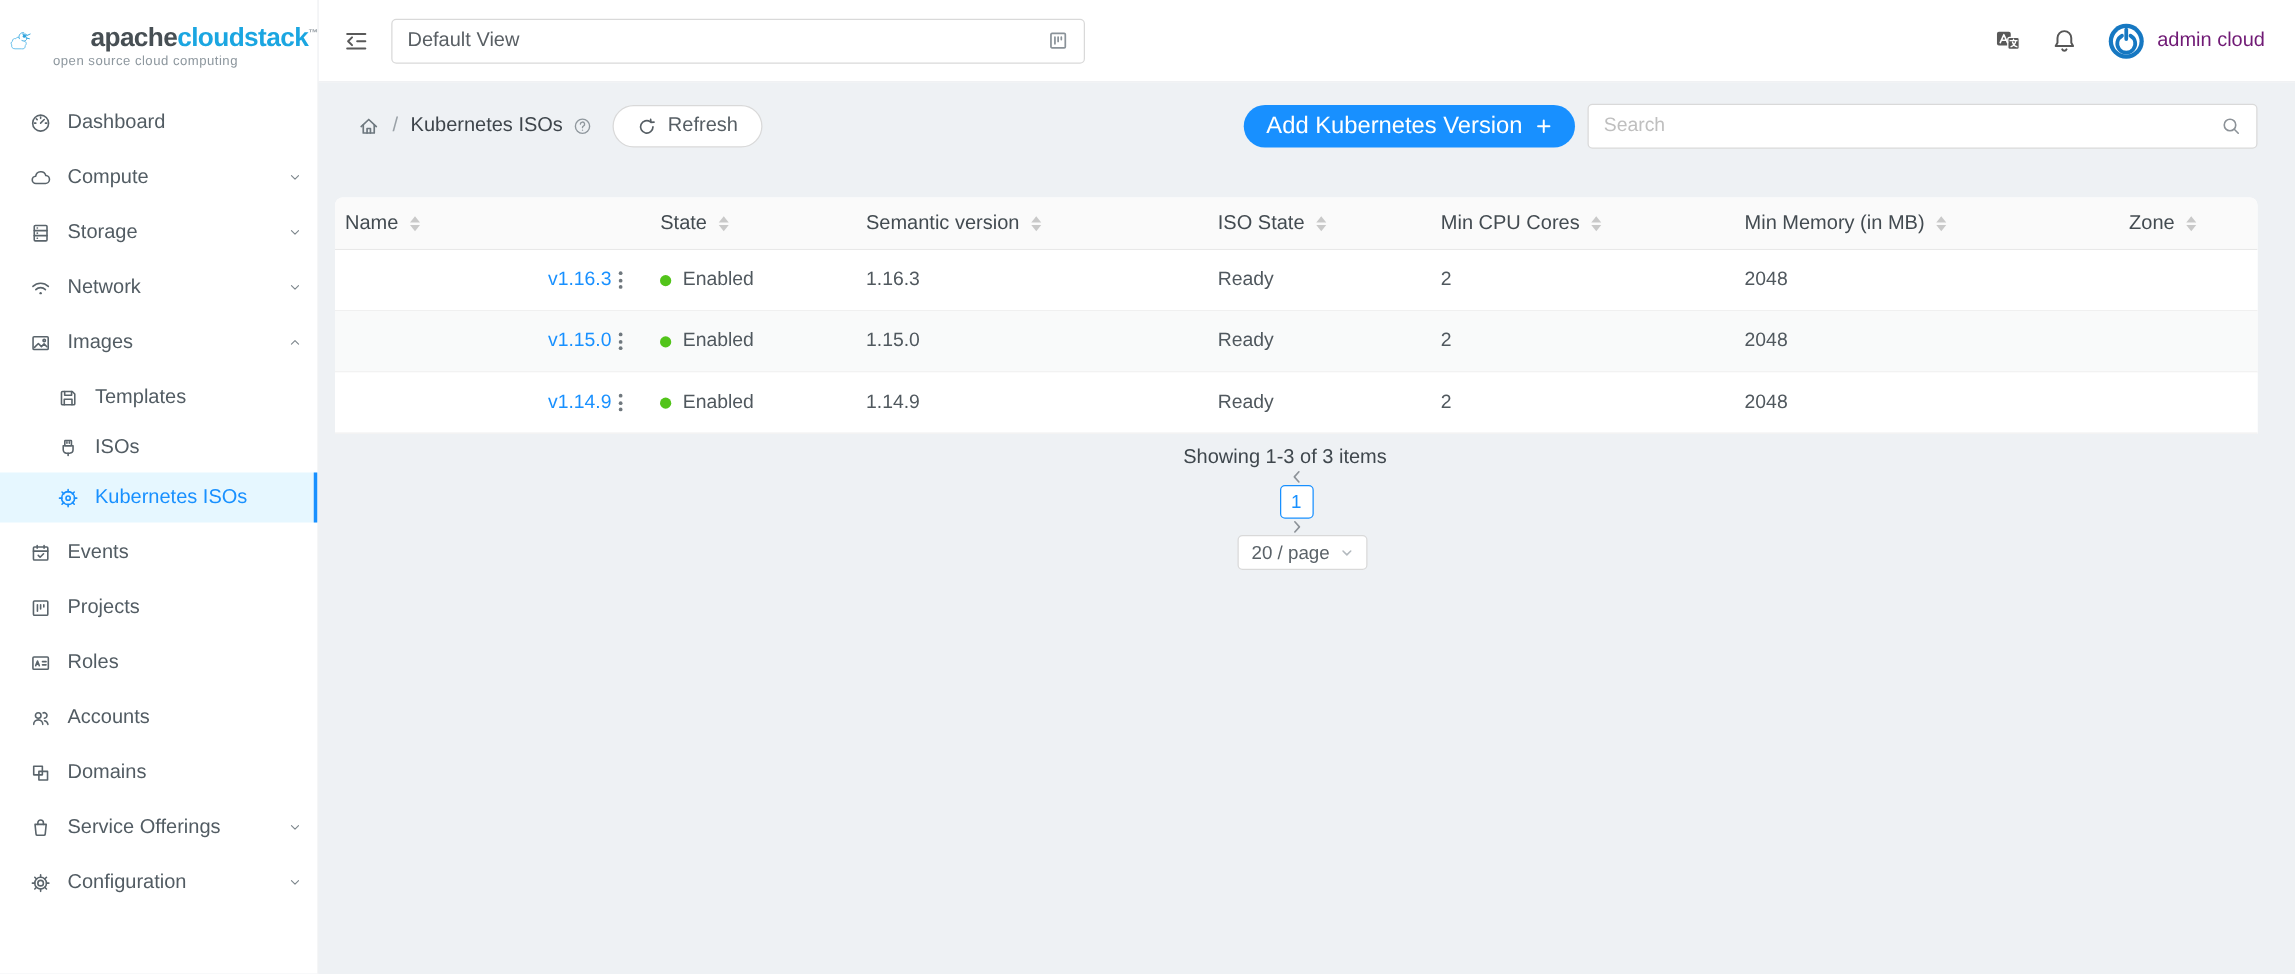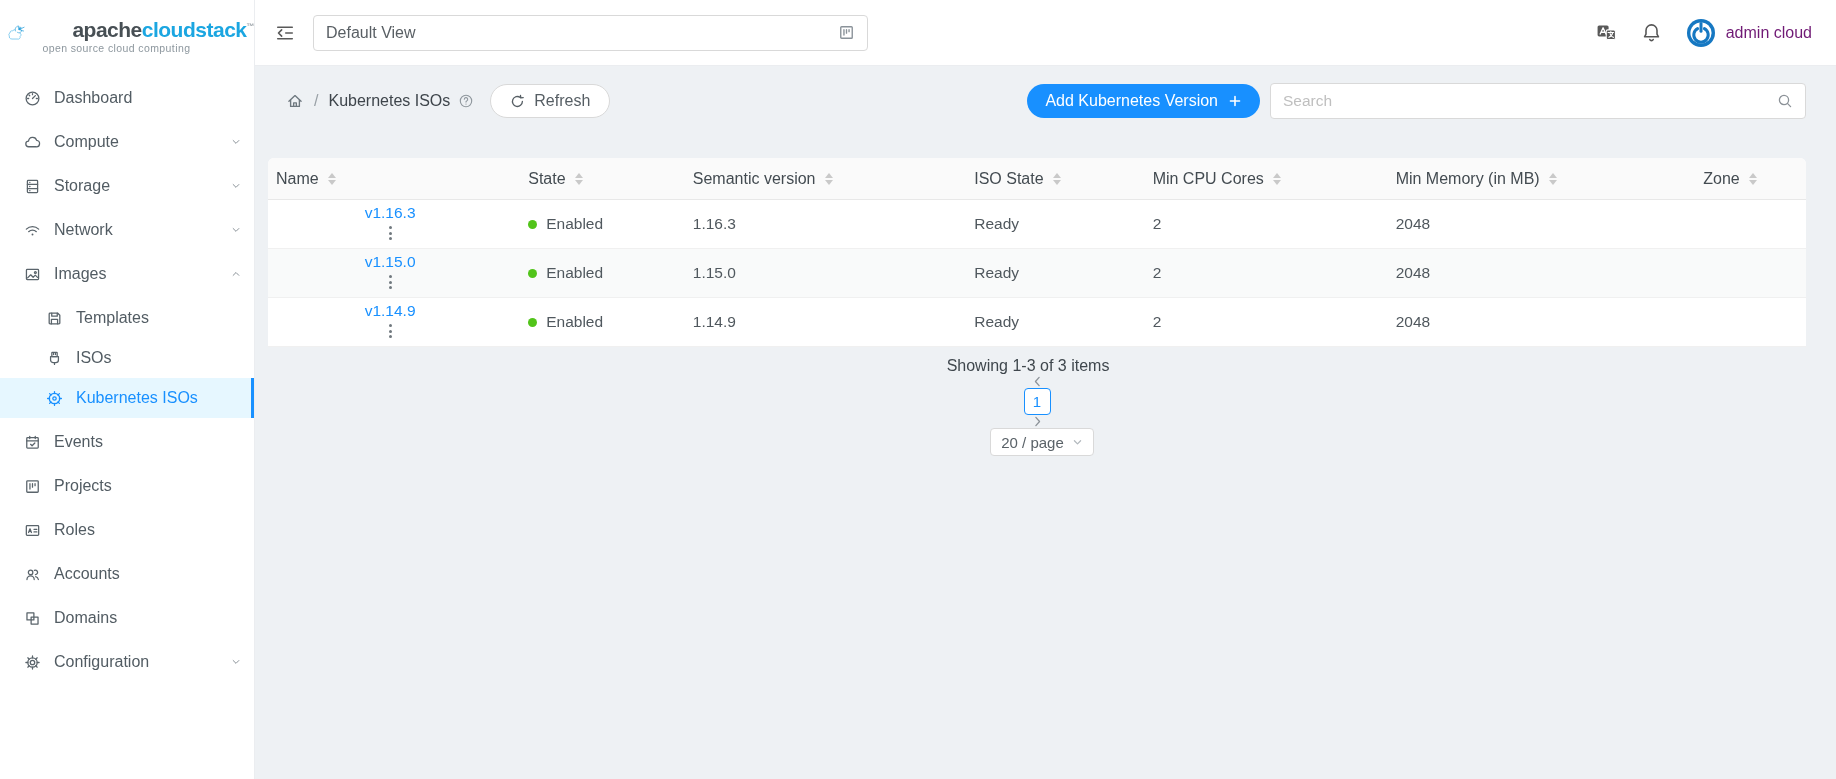--- a/index.html
+++ b/index.html
@@ -59,21 +59,21 @@
   .bc-title { color:#3e454b; }
   .q-icon { margin-left:8px; color:#8f979d; display:flex; cursor:pointer; }
   .q-icon svg { width:16px; height:16px; }
   .refresh-btn { margin-left:16px; height:34px; padding:0 19px; border:1px solid #d9d9d9;
     border-radius:17px; background:#fff; display:flex; align-items:center; gap:9px;
     font-size:16px; color:#565e64; cursor:pointer; }
   .refresh-btn .icon { color:#565e64; }
   .refresh-btn .icon svg { width:15px; height:15px; }
   .header-actions { margin-left:auto; display:flex; align-items:center; gap:10px; }
   .add-btn { height:34px; padding:0 18px; border:none; border-radius:17px; background:#1890ff;
-    color:#fff; font-size:16px; display:flex; align-items:center; gap:10px; cursor:pointer;
+    color:#fff; font-size:19px; display:flex; align-items:center; gap:10px; cursor:pointer;
     font-family:"Liberation Sans", sans-serif; }
   .add-btn .icon svg { width:14px; height:14px; }
   .search-box { width:536px; height:36px; background:#fff; border:1px solid #d9d9d9;
     border-radius:4px; display:flex; align-items:center; padding:0 12px; }
   .search-box input { flex:1; border:none; outline:none; font-size:15.5px; color:#555;
     font-family:"Liberation Sans", sans-serif; background:transparent; }
   .search-box input::placeholder { color:#bfbfbf; }
   .search-box .icon { color:#8c9298; }
   .search-box .icon svg { width:16px; height:16px; }
 
@@ -86,21 +86,21 @@
   .th { display:flex; align-items:center; padding-left:8px; font-size:16px; font-weight:400;
     color:#434b51; cursor:pointer; }
   .sorter { display:flex; flex-direction:column; margin-left:9px; }
   .sorter i { width:0; height:0; border-left:4px solid transparent; border-right:4px solid transparent; }
   .sorter .cu { border-bottom:5px solid #c9c9c9; margin-bottom:2px; }
   .sorter .cd { border-top:5px solid #c9c9c9; }
   .tbody .trow { height:49px; border-bottom:1px solid #f0f0f0; background:#fff; }
   .tbody .trow:nth-child(2) { background:#f9fafa; }
   .td { padding-left:8px; font-size:15.5px; color:#50585e; display:flex; align-items:center; }
   .td a { color:#1890ff; text-decoration:none; cursor:pointer; }
-  .name-cell { justify-content:flex-end; padding-right:16px;flex-direction:column; }
+  .name-cell { justify-content:flex-end; padding-right:16px; }
   .vdots { display:flex; flex-direction:column; align-items:center; gap:2.5px; padding:4px 6px;
     cursor:pointer; }
   .vdots i { width:3px; height:3px; border-radius:50%; background:#707densities880; background:#70787e; }
   .status-dot { width:9px; height:9px; border-radius:50%; background:#52c41a; margin-right:9px; }
 
   
   .pagination { margin-top:10px; display:flex; align-items:center; font-size:16px; color:#3f474d;flex-direction:column; }
   .pg-summary { margin-right:18px; }
   .pg-arrow { color:#8c9298; display:flex; padding:0 6px; cursor:pointer; }
   .pg-arrow svg { width:13px; height:13px; }
@@ -264,20 +264,34 @@
           <span class="nav-label">Accounts</span>
         </div>
         <div class="nav-item">
           <span class="icon ">
             <svg viewBox="0 0 16 16" fill="none" stroke="currentColor" stroke-width="1.2" stroke-linecap="round" stroke-linejoin="round">
               <rect x="2.8" y="2.8" width="6.5" height="6.5"></rect>
               <rect x="6.7" y="6.7" width="6.5" height="6.5"></rect>
             </svg>
           </span>
           <span class="nav-label">Domains</span>
+        </div>
+        <div class="nav-item">
+          <span class="icon ">
+            <svg viewBox="0 0 16 16" fill="none" stroke="currentColor" stroke-width="1.2" stroke-linecap="round" stroke-linejoin="round">
+              <path d="M3.8 5.2h8.4l-.75 7.3a1 1 0 0 1-1 .9H5.55a1 1 0 0 1-1-.9z"></path>
+              <path d="M5.9 5.2V4a2.1 2.1 0 0 1 4.2 0v1.2"></path>
+            </svg>
+          </span>
+          <span class="nav-label">Service Offerings</span>
+          <span class="icon chev">
+            <svg viewBox="0 0 16 16" fill="none" stroke="currentColor" stroke-width="1.2" stroke-linecap="round" stroke-linejoin="round">
+              <path d="M4.2 6L8 9.8 11.8 6"></path>
+            </svg>
+          </span>
         </div>
         <div class="nav-item">
           <span class="icon ">
             <svg viewBox="0 0 16 16" fill="none" stroke="currentColor" stroke-width="1.2" stroke-linecap="round" stroke-linejoin="round">
               <circle cx="8" cy="8" r="2.1"></circle>
               <circle cx="8" cy="8" r="4.4"></circle>
               <path d="M8 1.8v1.8M8 12.4v1.8M1.8 8h1.8M12.4 8h1.8M3.6 3.6l1.3 1.3M11.1 11.1l1.3 1.3M12.4 3.6l-1.3 1.3M4.9 11.1l-1.3 1.3"></path>
             </svg>
           </span>
           <span class="nav-label">Configuration</span>

